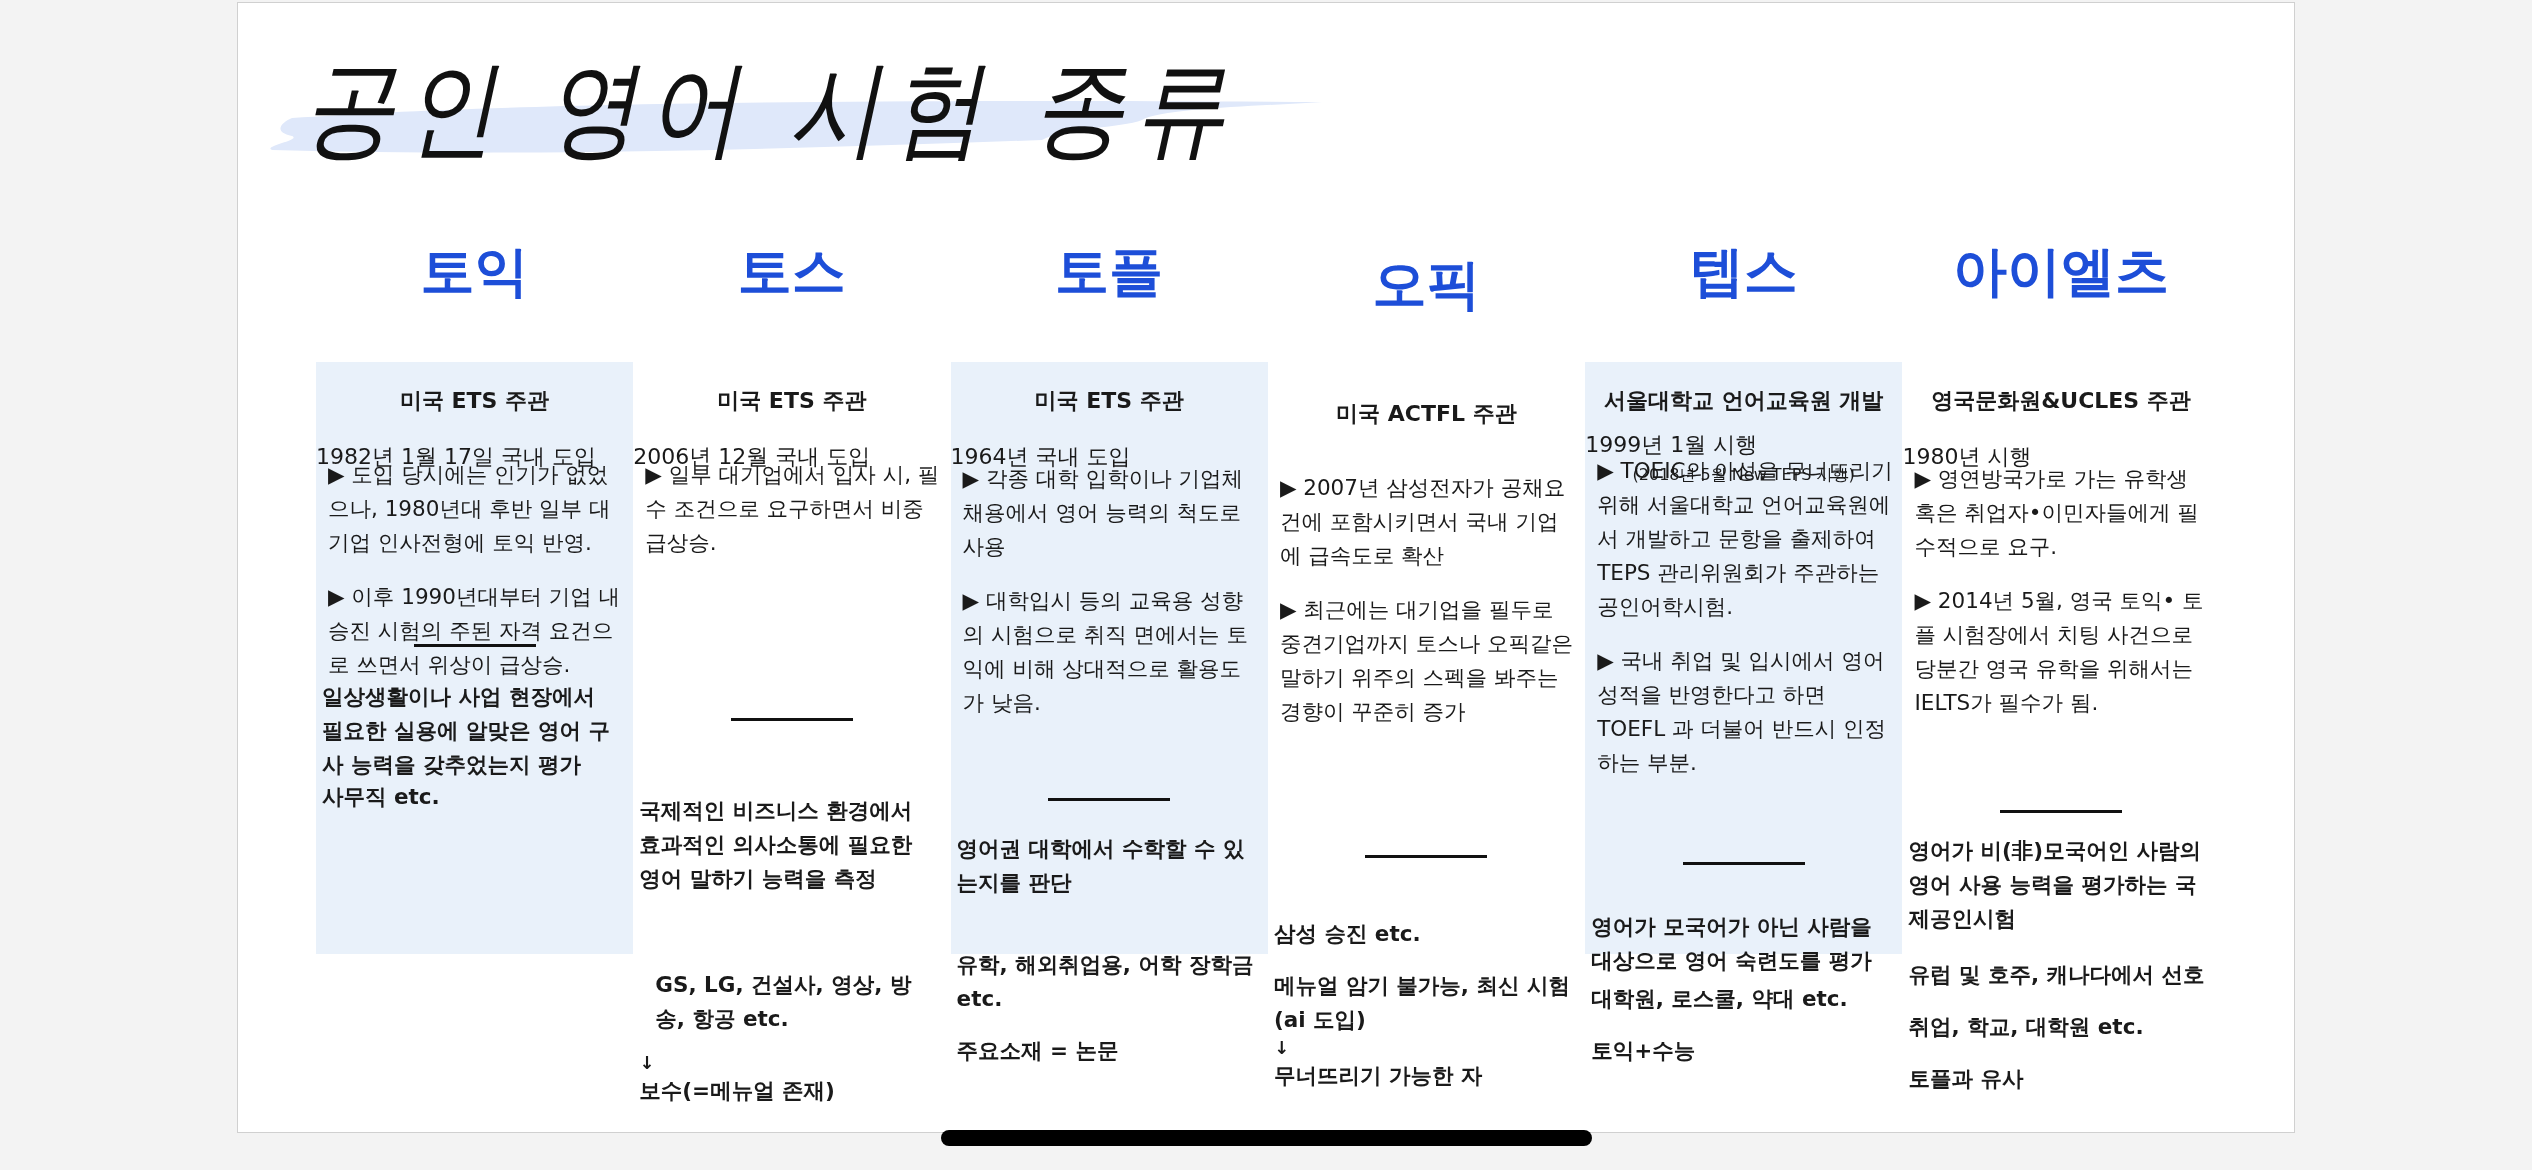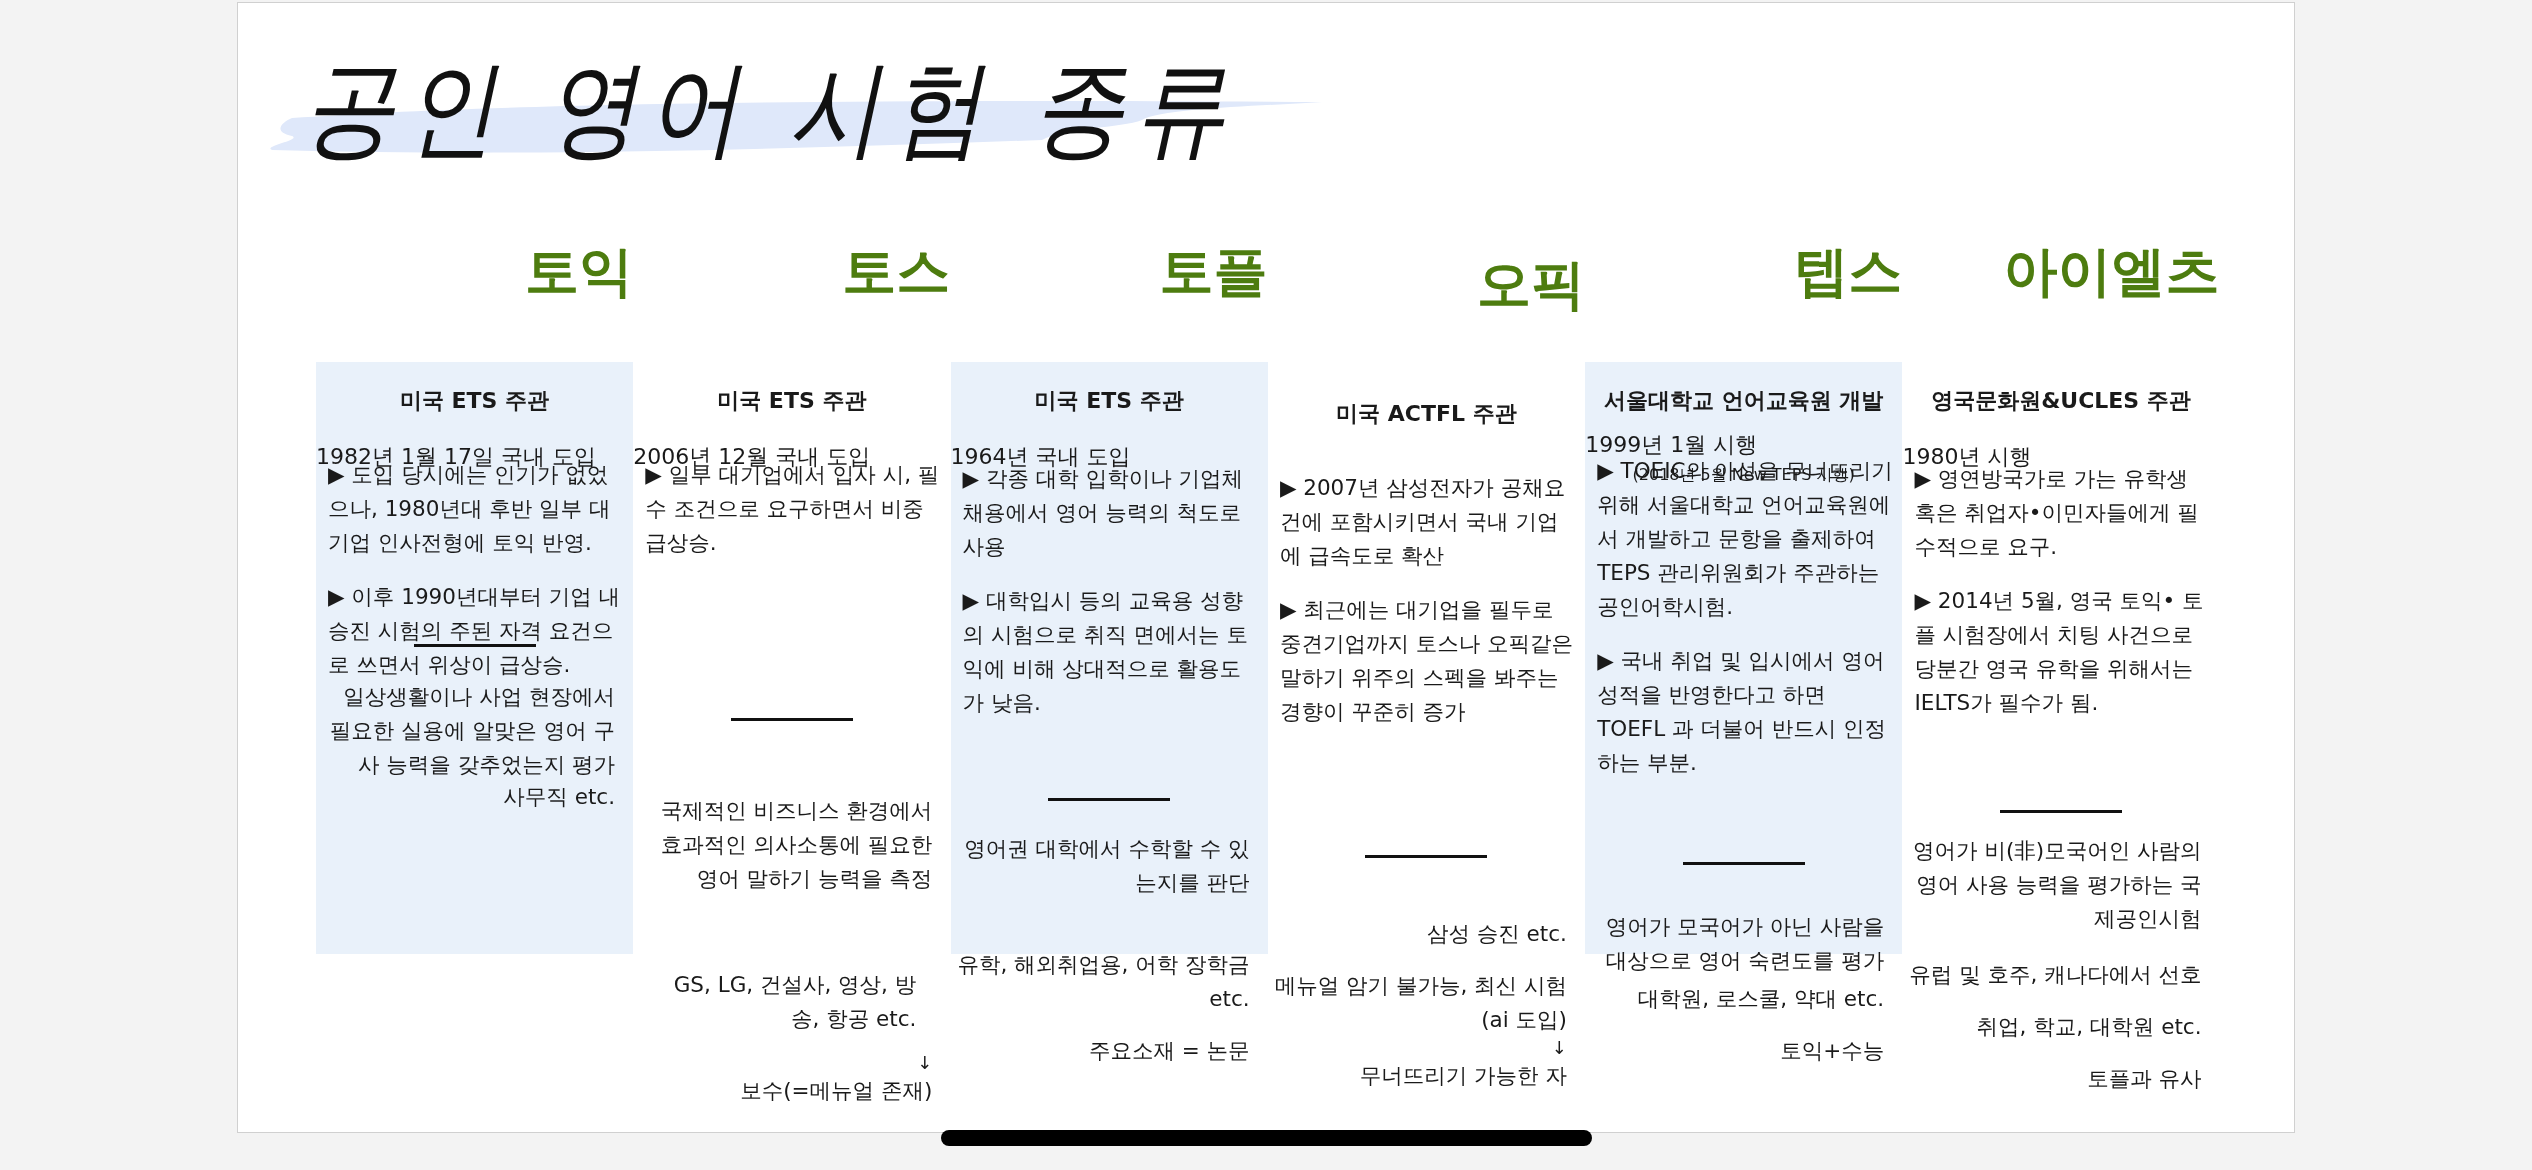--- a/index.html
+++ b/index.html
@@ -6,31 +6,31 @@
   body { width:2532px; height:1170px; background:#f3f3f3; position:relative; overflow:hidden;
          font-family:"DejaVu Sans","Liberation Sans",sans-serif; color:#1a1a1a; }
   .page { position:absolute; left:237px; top:2px; width:2058px; height:1131px; background:#ffffff;
           border:1px solid #d0d0d0; box-sizing:border-box; }
   .title-wrap { position:absolute; left:262px; top:38px; width:1060px; height:140px; }
   .brush { position:absolute; left:0; top:50px; width:1060px; height:70px; }
   .title { position:absolute; left:40px; top:0px; font-family:"DejaVu Serif",serif; font-style:italic;
            font-size:92px; font-weight:normal; letter-spacing:10px; color:#111; white-space:nowrap;
            transform:scaleY(1.15); transform-origin:left top; }
   .col { position:absolute; top:0; width:317px; height:1131px; }
-  .col-head { position:absolute; top:236px; left:0; width:100%; text-align:right; font-size:54px;
-              font-weight:bold; color:#4d7c0f; }
+  .col-head { position:absolute; top:236px; left:0; width:100%; text-align:center; font-size:54px;
+              font-weight:bold; color:#1d4ed8; }
   .col-body { position:absolute; top:362px; left:0; width:100%; height:592px; box-sizing:border-box; }
   .col-body.shaded { background:#e9f1fa; }
   .org { position:absolute; top:24px; width:100%; text-align:center; font-size:22px; font-weight:bold; }
   .date { position:absolute; top:80px; width:100%; text-align:left; font-size:22px; }
   .date-sub { position:absolute; top:103px; width:100%; text-align:center; font-size:16px; }
   .bullets { position:absolute; left:12px; right:8px; font-size:21.5px; line-height:34px; }
   .bullets p { margin:0 0 20px 0; }
   .divider { position:absolute; left:50%; width:122px; margin-left:-61px; height:3px; background:#111; }
-  .desc { position:absolute; left:6px; right:18px; text-align:right; font-size:21.5px; line-height:34px; }
+  .desc { position:absolute; left:6px; right:10px; text-align:left; font-size:21.5px; line-height:34px;font-weight:bold; }
   .desc p { margin:0 0 18px 0; }
   .arrow { display:block; font-size:18px; line-height:22px; }
   .home-bar { position:absolute; left:941px; top:1130px; width:651px; height:16px; background:#000;
               border-radius:8px; }
 </style>
 </head>
 <body>
 
 <div class="page"></div>
 

